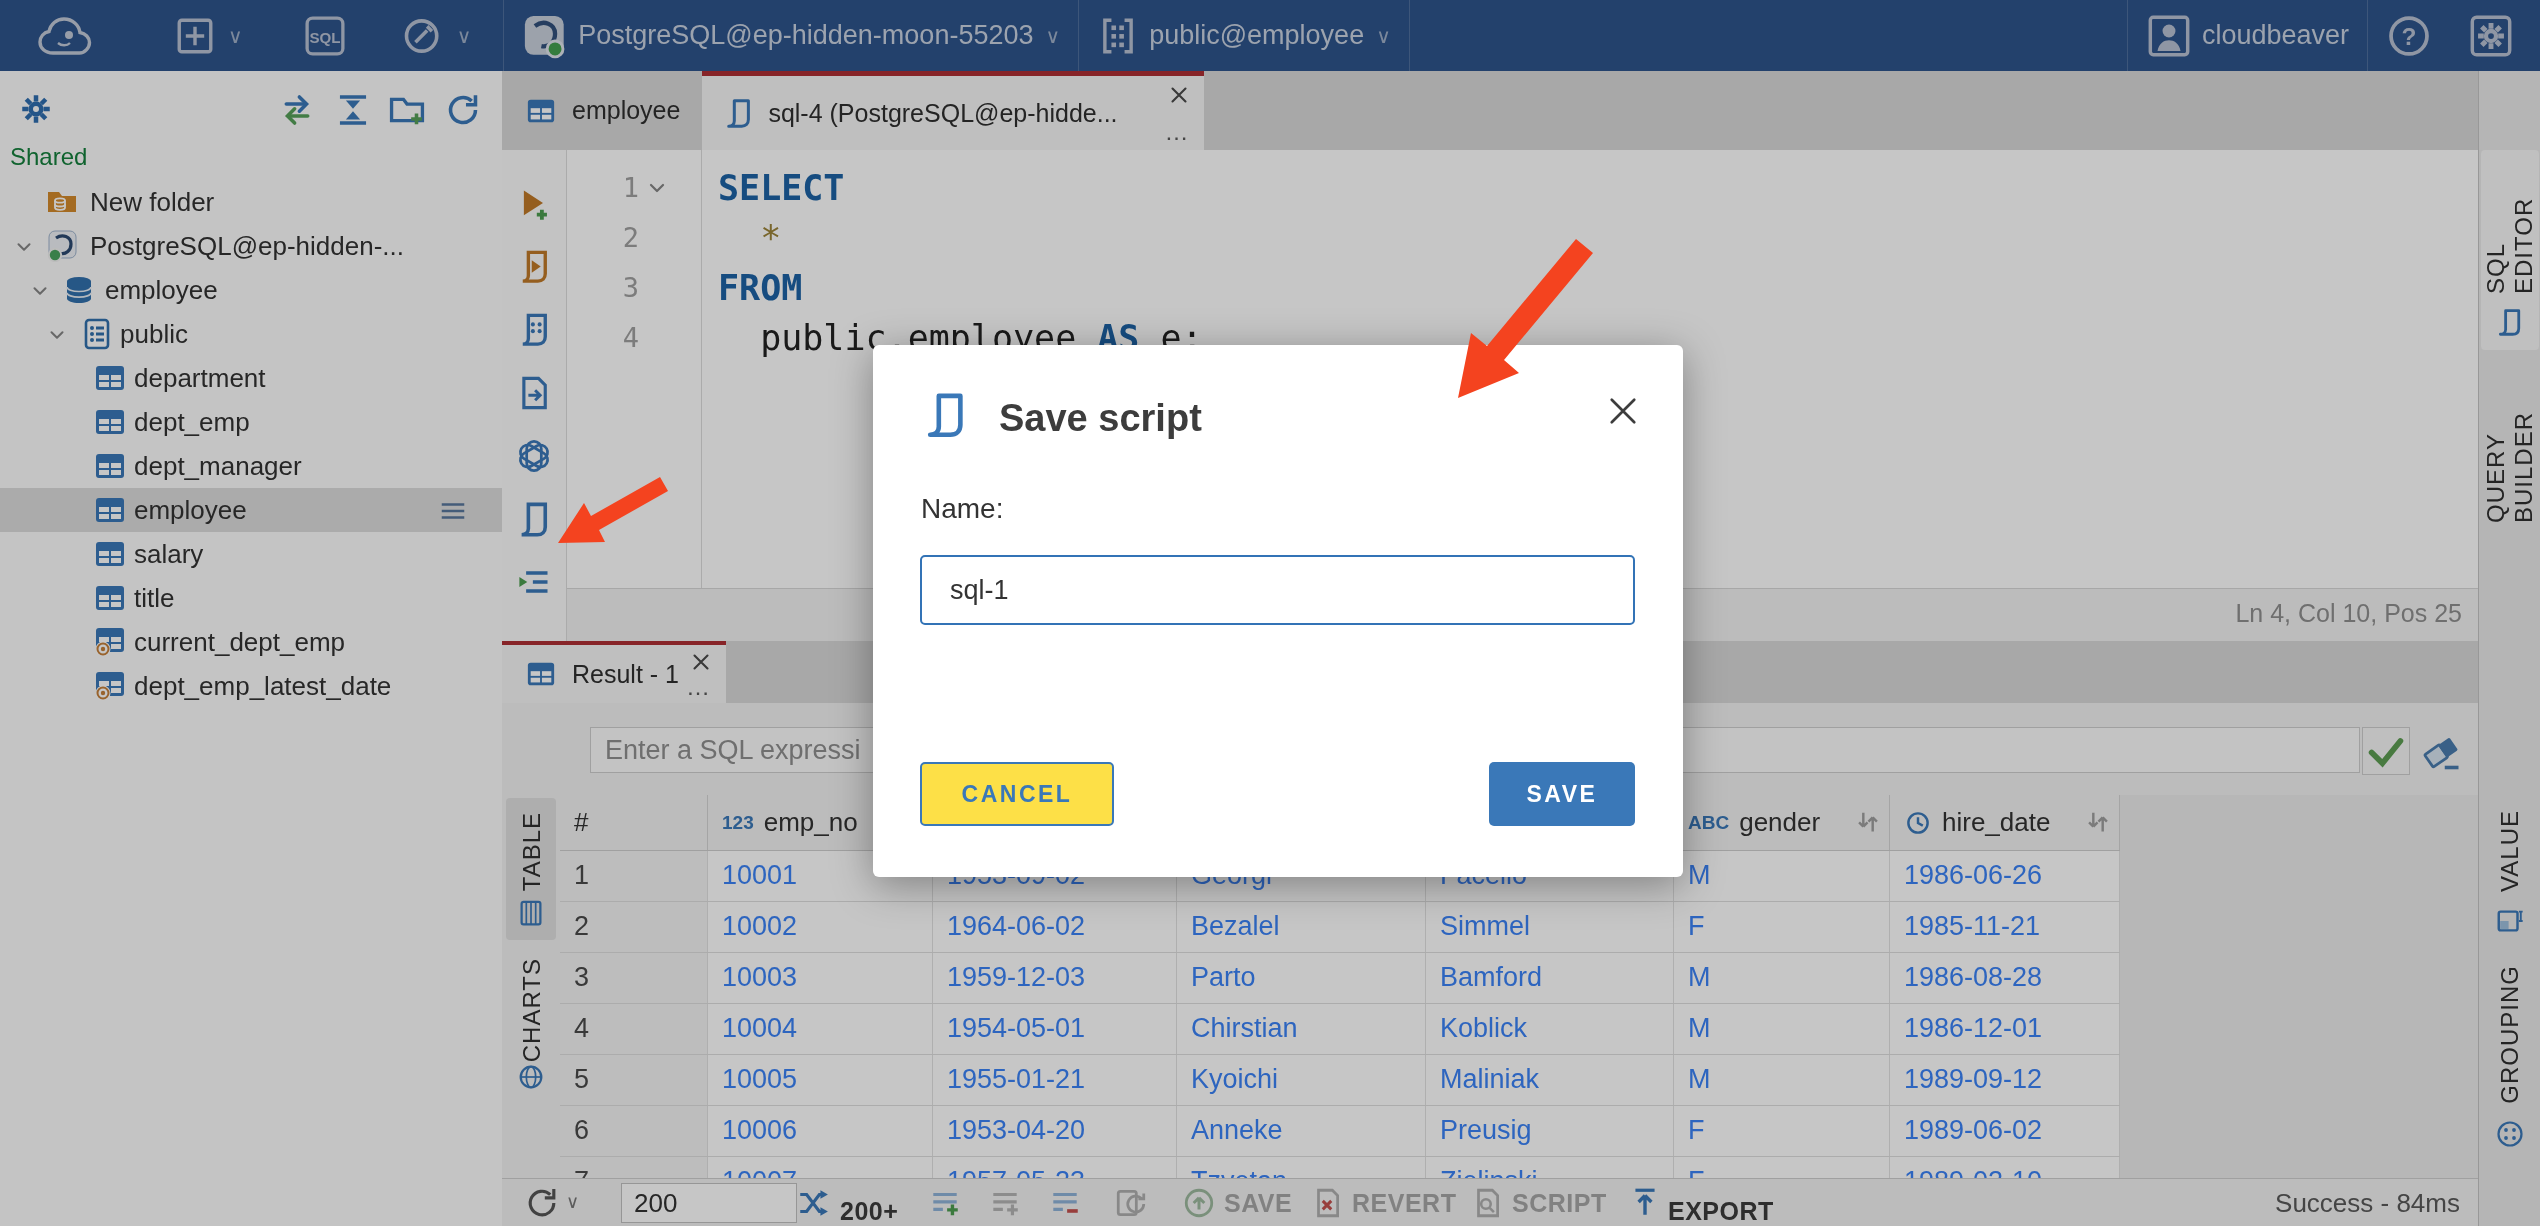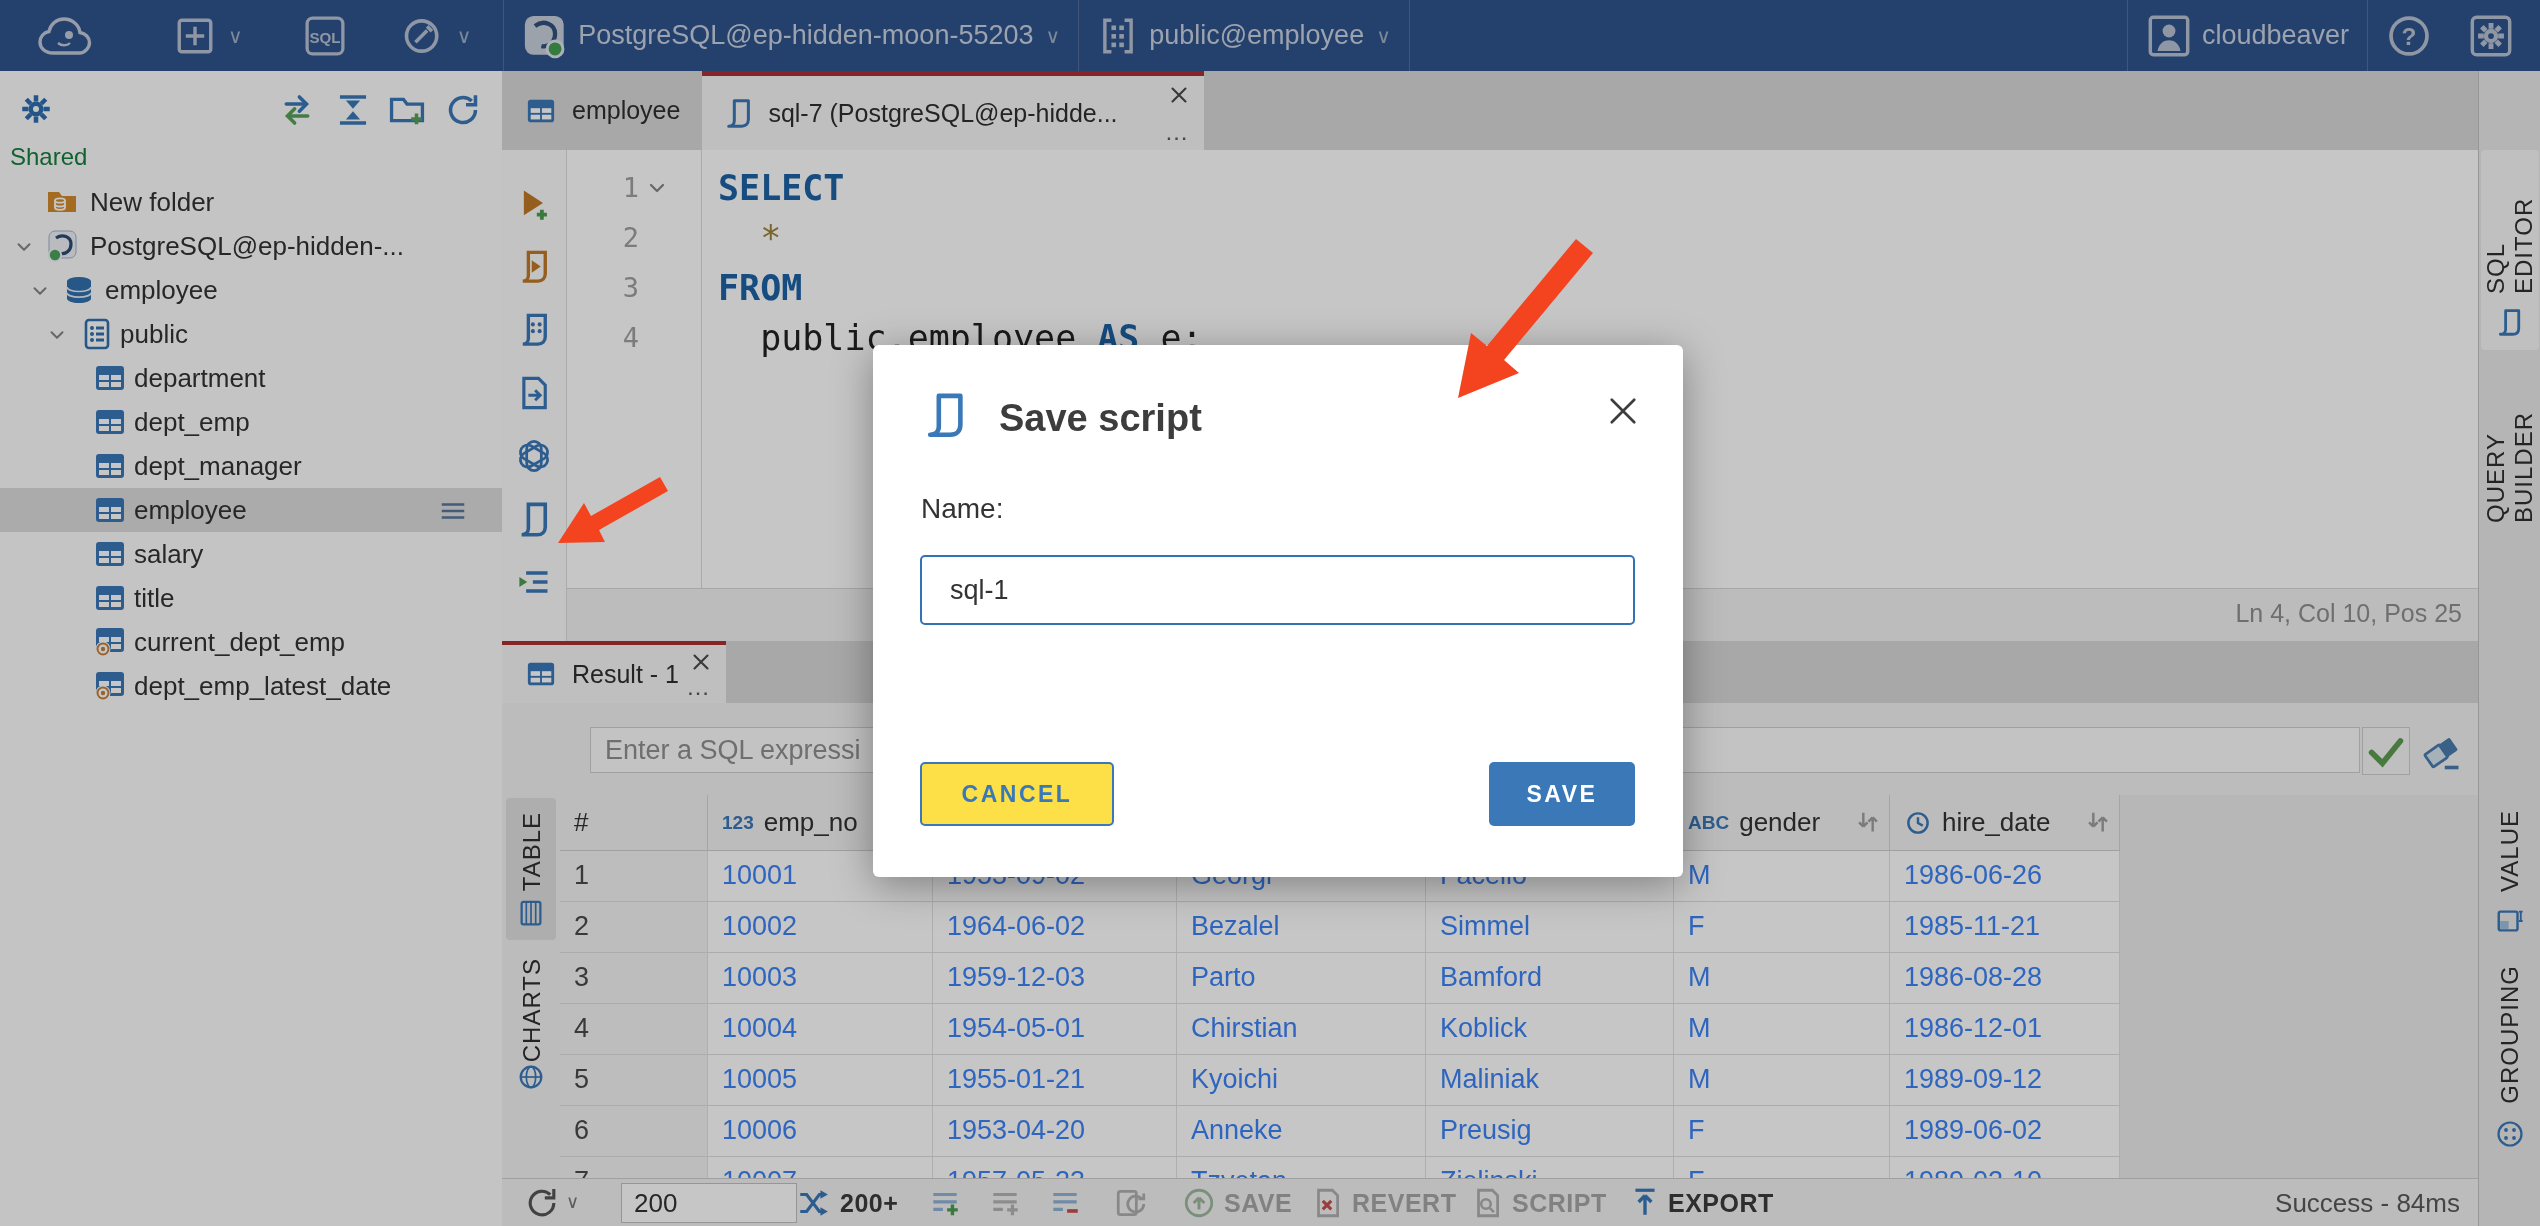--- a/index.html
+++ b/index.html
@@ -66,21 +66,21 @@
   #grid-rows{overflow:hidden;height:328px;background:#fff;}
   .grow{display:flex;height:50px;border-bottom:1px solid #dedede;}
   .gcell{box-sizing:border-box;border-right:1px solid #e2e2e2;padding-left:14px;line-height:49px;
          font-size:27px;color:#3b82f6;white-space:nowrap;overflow:hidden;}
   .gcell.num{background:#f4f4f4;color:#4a4a4a;}
   #grid-void{position:absolute;left:2120px;top:795px;width:358px;height:383px;background:#ececec;}
 
   
   #bottom-toolbar{position:absolute;left:502px;top:1178px;width:1976px;height:48px;background:#f2f2f2;border-top:1px solid #cfcfcf;}
   .bt-label{font-size:25px;font-weight:bold;color:#a7a7a7;letter-spacing:.5px;}
-  .bt-label.dark{color:#3c3c3c;}
+  .bt-label.dark{color:#3c3c3c;margin-top:8px;}
   #rs-status{position:absolute;right:18px;top:9px;font-size:26px;color:#5a5a5a;}
   #limit-input{position:absolute;width:150px;height:38px;border:1px solid #c2c2c2;background:#fff;
                font-size:26px;color:#333;padding:0 12px;font-family:"Liberation Sans",sans-serif;}
 
   
   #right-rail{position:absolute;left:2478px;top:71px;width:62px;height:1155px;background:#e9e9e9;border-left:1px solid #c4c4c4;}
   .rail-tab{position:absolute;left:2px;width:58px;display:flex;flex-direction:column;align-items:center;gap:14px;padding:14px 0;}
   .rail-tab.active{background:#f7f7f7;border-radius:4px;}
 
   
@@ -453,21 +453,21 @@
           </svg>
         </span>
       <span>employee</span>
     </div>
     <div class="etab active" style="width:502px;">
       <span class="ic tabic2" style="width:30px;height:34px;">
           <svg viewBox="0 0 32 32">
             <path d="M11 3h15v20c0 4.5-2.8 7-7 7H5c3.2 0 6-2 6-5.5V3z" fill="none" stroke="#3a78b8" stroke-width="3.2" stroke-linejoin="round"></path>
           </svg>
         </span>
-      <span style="max-width:380px;overflow:hidden;white-space:nowrap;">sql-7 (PostgreSQL@ep-hidde...</span>
+      <span style="max-width:380px;overflow:hidden;white-space:nowrap;">sql-4 (PostgreSQL@ep-hidde...</span>
       <span class="closex ic">
           <svg viewBox="0 0 32 32">
             <path d="M8 8l16 16M24 8L8 24" stroke="#4a4a4a" stroke-width="2.6" stroke-linecap="round"></path>
           </svg>
         </span>
       <span class="dots">…</span>
     </div>
   </div>
 
   <div id="tool-strip">

